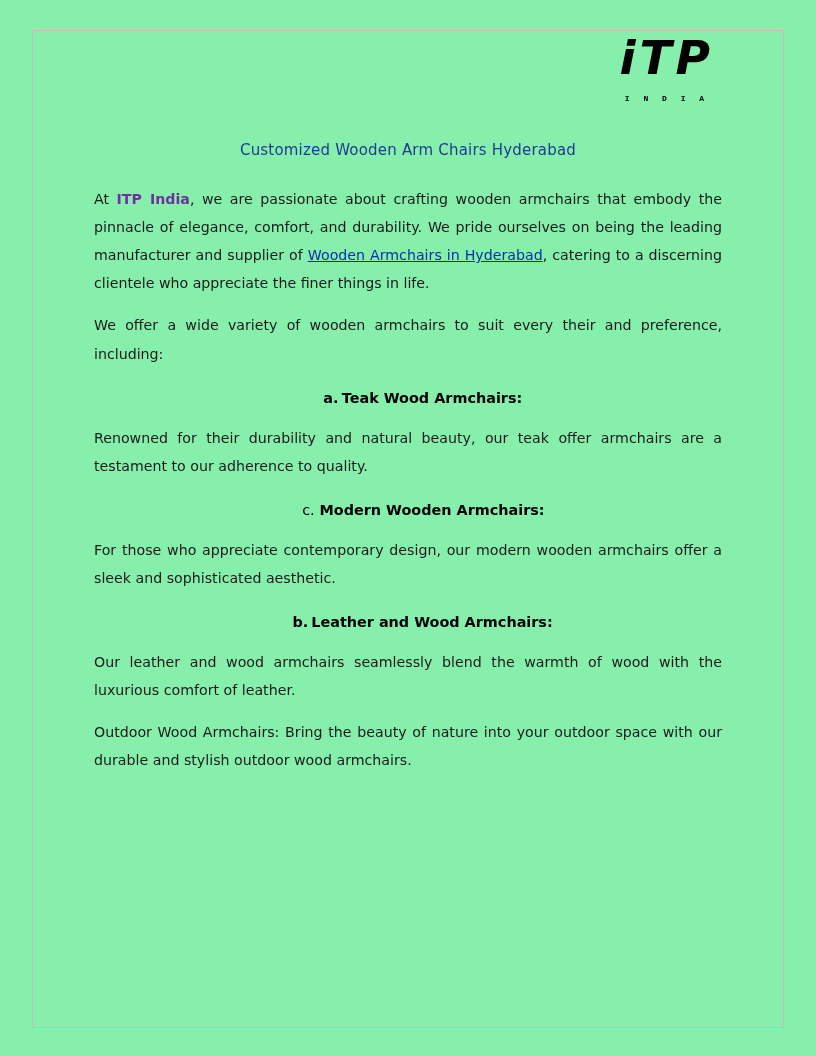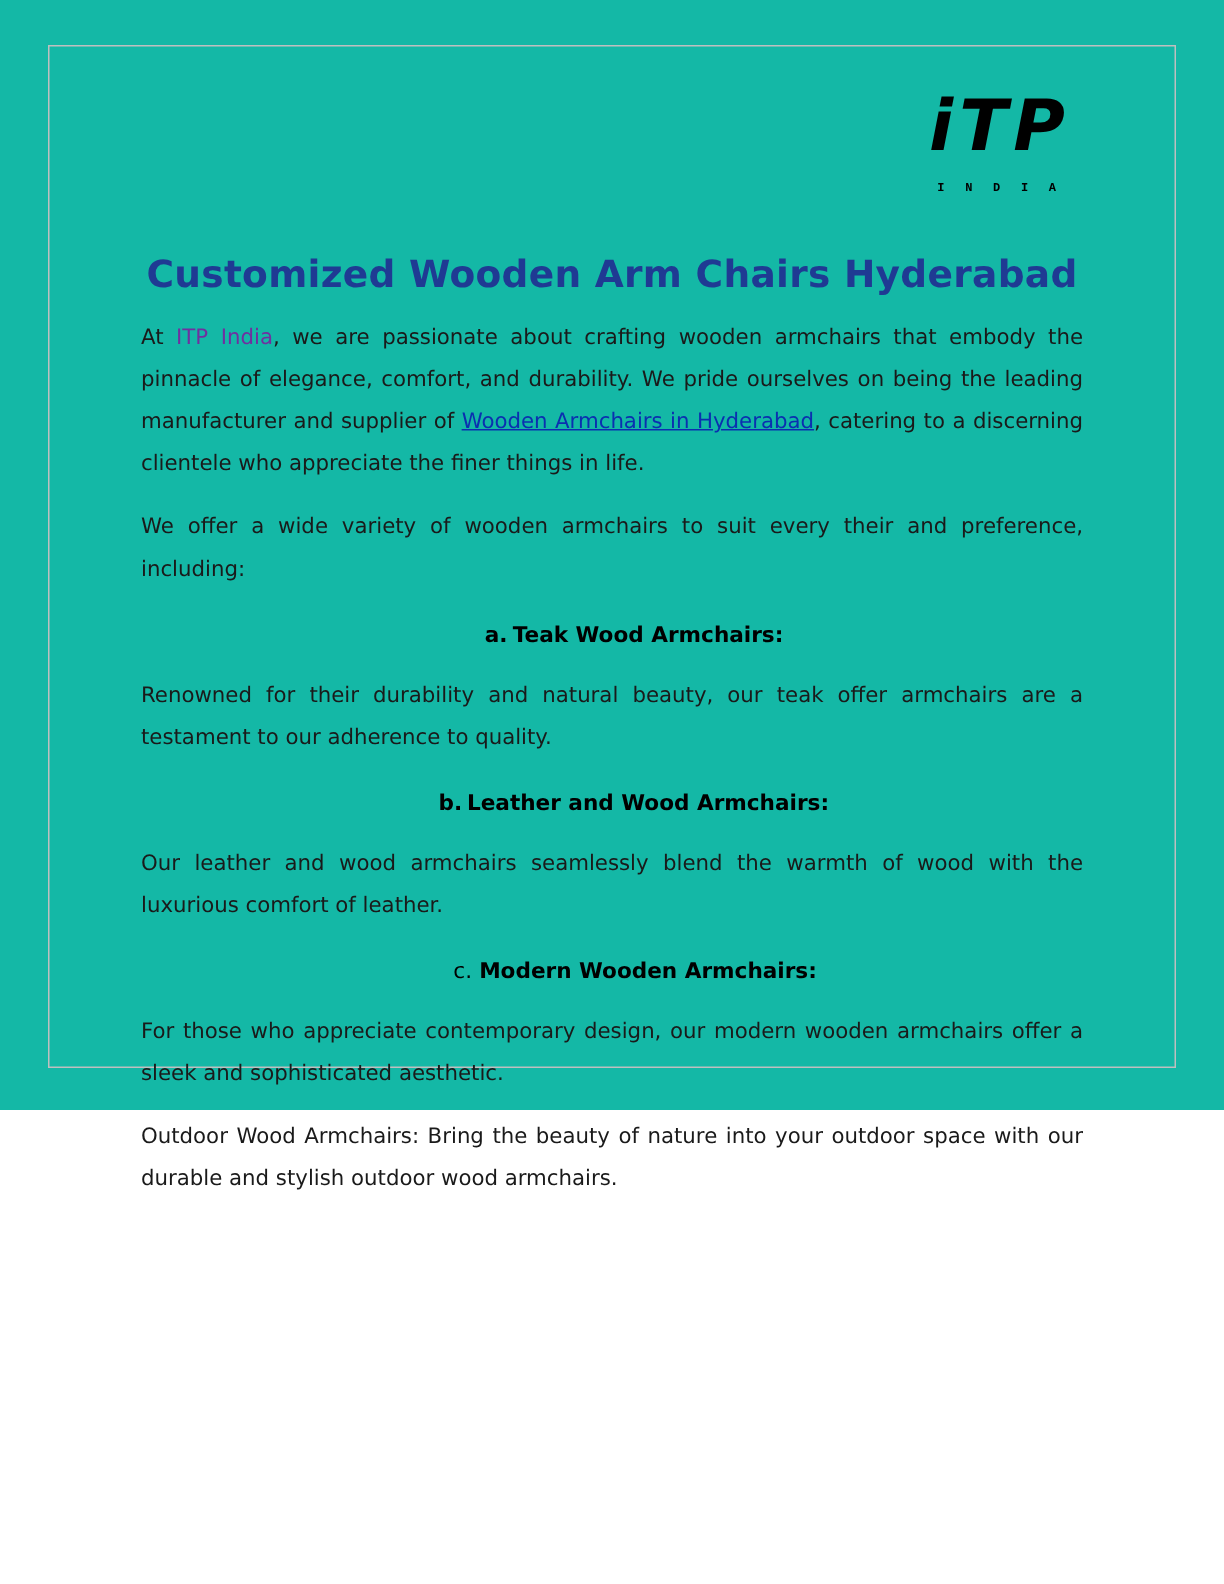--- a/index.html
+++ b/index.html
@@ -9,24 +9,24 @@
   }
   body {
     width: 816px;
     height: 1056px;
     font-family: "DejaVu Sans", sans-serif;
     color: #000000;
   }
   .page {
     position: relative;
     width: 816px;
-    height: 740px;
+    height: 1056px;
     box-sizing: border-box;
-    padding: 39px 32px;
-    background: #14b8a6;
+    padding: 12px 32px;
+    background: #86efac;
   }
   .page-border {
     position: absolute;
     left: 32px;
     top: 30px;
     right: 32px;
     bottom: 28px;
     border: 1px solid #bfbfbf;
     box-sizing: border-box;
     pointer-events: none;
@@ -62,42 +62,42 @@
     font-size: 8px;
     letter-spacing: 4.5px;
     color: #000000;
     margin-top: 14px;
   }
 
   
   h1.doc-title {
     text-align: center;
     font-family: "DejaVu Sans", sans-serif;
-    font-size: 25px;
-    font-weight: 700;
+    font-size: 15px;
+    font-weight: 400;
     color: #1f3a93;
-    margin: 38px 0 14px 0;
+    margin: 38px 0 26px 0;
     letter-spacing: 0.2px;
   }
 
   p.body-text {
     font-family: "DejaVu Sans", sans-serif;
     font-size: 14.2px;
     line-height: 1.98;
     text-align: justify;
     margin: 0 0 14px 0;
     color: #1a1a1a;
   }
   p.body-text.last-left {
     text-align: justify;
   }
 
   .brand-accent {
     color: #7030a0;
-    font-weight: 400;
+    font-weight: 700;
   }
   a.doc-link {
     color: #0b2fb0;
     font-weight: 400;
     text-decoration: underline;
   }
 
   h2.section-head {
     font-family: "DejaVu Sans", sans-serif;
     font-size: 15.2px;
@@ -153,26 +153,26 @@
 
 
     <p class="body-text">We offer a wide variety of wooden armchairs to suit every their and preference, including:</p>
 
     <ol class="collection">
       <li>
         <div class="item-head"><span class="item-marker">a.</span><span>Teak Wood Armchairs:</span></div>
         <p class="body-text">Renowned for their durability and natural beauty, our teak offer armchairs are a testament to our adherence to quality.</p>
       </li>
       <li>
+        <div class="item-head"><span class="item-marker light">c.</span><span>Modern Wooden Armchairs:</span></div>
+        <p class="body-text">For those who appreciate contemporary design, our modern wooden armchairs offer a sleek and sophisticated aesthetic.</p>
+      </li>
+      <li>
         <div class="item-head"><span class="item-marker">b.</span><span>Leather and Wood Armchairs:</span></div>
         <p class="body-text">Our leather and wood armchairs seamlessly blend the warmth of wood with the luxurious comfort of leather.</p>
-      </li>
-      <li>
-        <div class="item-head"><span class="item-marker light">c.</span><span>Modern Wooden Armchairs:</span></div>
-        <p class="body-text">For those who appreciate contemporary design, our modern wooden armchairs offer a sleek and sophisticated aesthetic.</p>
       </li>
       <li>
         <p class="body-text last-left">Outdoor Wood Armchairs: Bring the beauty of nature into your outdoor space with our durable and stylish outdoor wood armchairs.</p>
       </li>
     </ol>
 
   </div>
 </div>
 
 </body></html>

